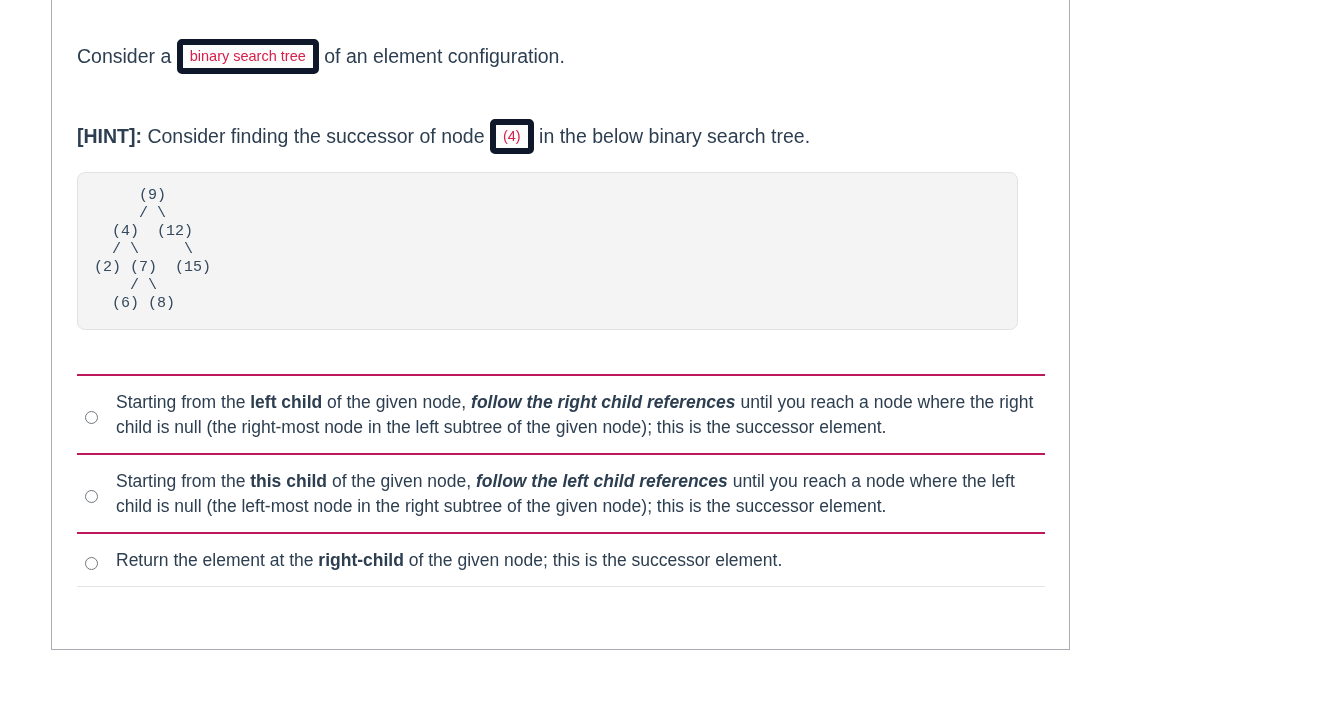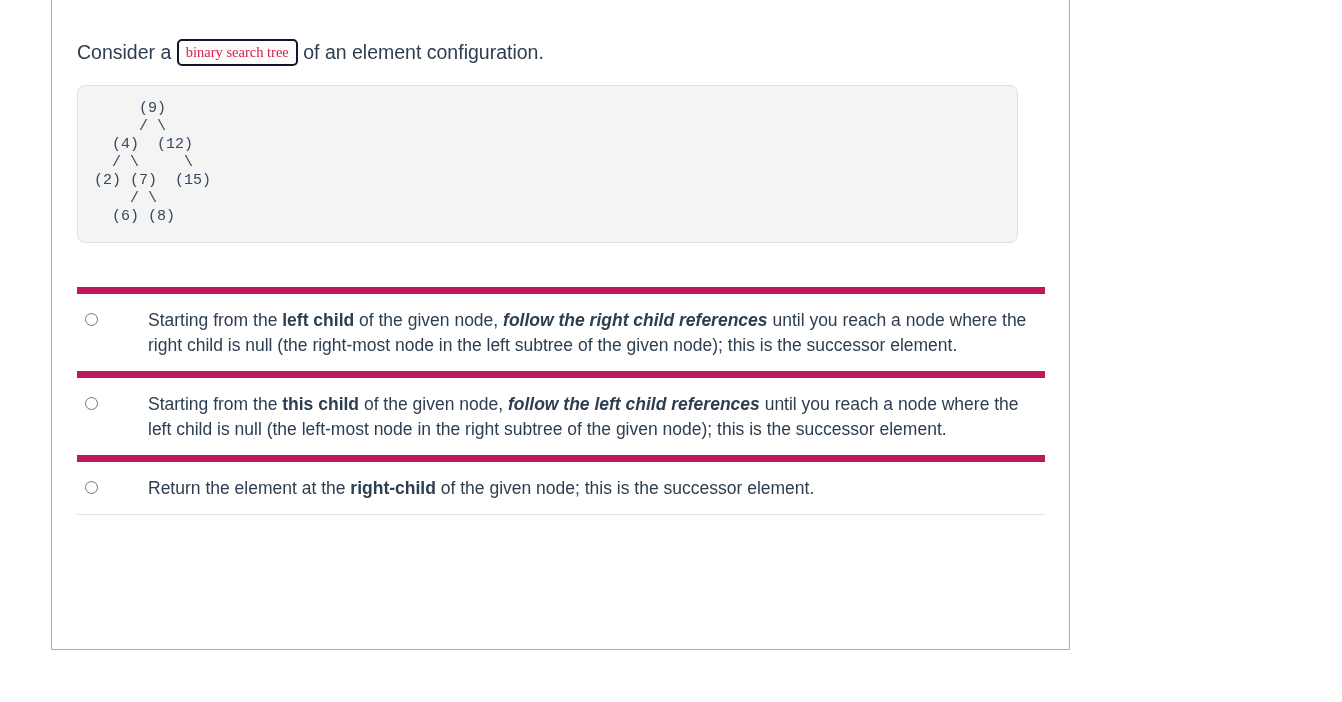--- a/index.html
+++ b/index.html
@@ -40,25 +40,25 @@
     margin: 0 0 22px 0;
     max-width: 950px;
   }
   .prompt:last-of-type { margin-bottom: 18px; }
 
   .prompt b { font-weight: 700; }
 
   
   .code-badge {
     display: inline-block;
-    font-family: Liberation Serif, serif;
+    font-family: Liberation Sans, sans-serif;
     font-size: 14.5px;
     color: #d6204a;
     background: #fcfcfc;
-    border: 2px solid #0f172a;
+    border: 6px solid #0f172a;
     border-radius: 5px;
     padding: 2px 7px 3px 7px;
     vertical-align: 2px;
     line-height: 18px;
     white-space: pre;
     margin-top: 23px;
   }
   .code-badge.strong {
     font-weight: 700;
     letter-spacing: 0.2px;
@@ -85,24 +85,23 @@
 
   
   .options {
     margin: 0;
     padding: 0;
     list-style: none;
     width: 968px;
   }
   .option-row {
     display: flex;
-    align-items: flex-start;
-    border-top: 7px solid #be185d;
+    align-items: center;
+    border-top: 2px solid #be185d;
     padding: 14px 0 13px 0;
-    gap: 32px;
   }
   .option-row:last-child {
     border-bottom: 1px solid #e4e4e4;
   }
   .radio {
     flex: 0 0 auto;
     width: 13px;
     height: 13px;
     border: 1.4px solid #70777d;
     border-radius: 50%;
@@ -126,20 +125,23 @@
 <body>
 
 <div class="question-card">
   <div class="question-body">
 
     <p class="prompt">
       <span>Consider a </span><span class="code-badge">binary search tree</span><span> of an element configuration.</span>
     </p>
 
 
+    <p class="prompt">
+      <b>[HINT]:</b><span> Consider finding the successor of node </span><span class="code-badge">(4)</span><span> in the below binary search tree.</span>
+    </p>
 
     <div class="tree-block">
       <pre>     (9)
      / \
   (4)  (12)
   / \     \
 (2) (7)  (15)
     / \
   (6) (8)</pre>
     </div>

